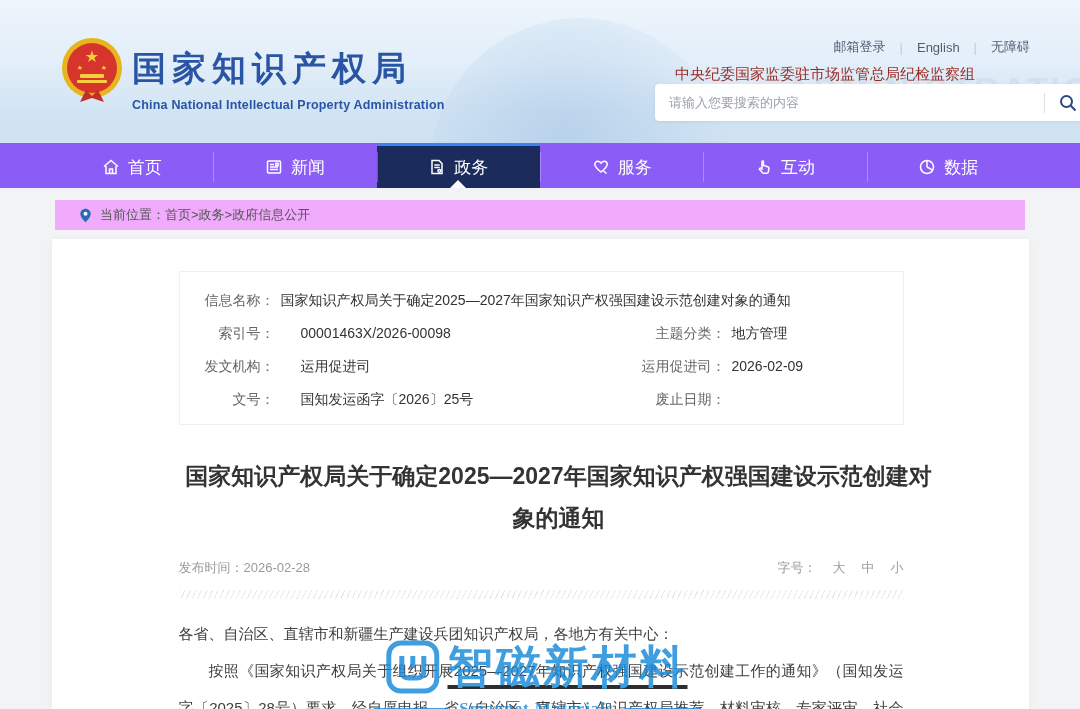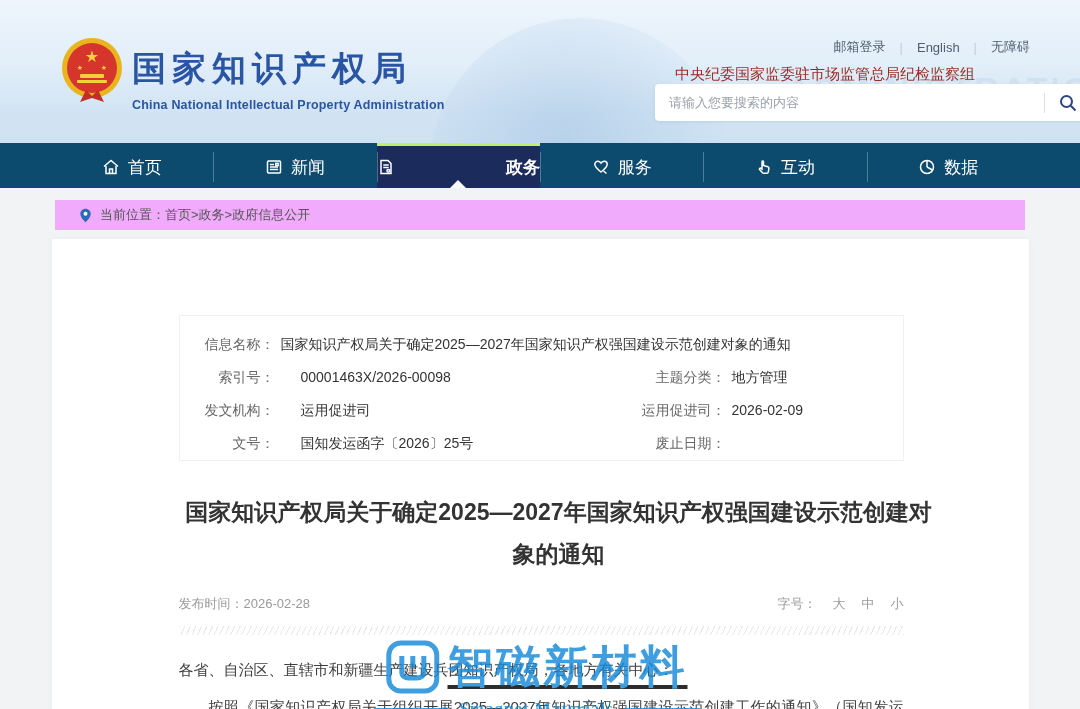--- a/index.html
+++ b/index.html
@@ -26,43 +26,43 @@
   .searchbar { position:absolute; left:655px; top:84px; width:436px; height:37px; background:#fff;
     border-radius:4px; display:flex; align-items:center; box-shadow:0 1px 3px rgba(80,110,150,.12); }
   .searchbar input { flex:1; border:none; outline:none; background:transparent; padding:0 14px;
     font-size:13px; color:#333; font-family:inherit; }
   .searchbar input::placeholder { color:#9aa2ab; }
   .searchbar .divider { width:1px; height:20px; background:#dcdfe3; }
   .search-btn { width:46px; height:100%; border:none; background:transparent; cursor:pointer;
     display:flex; align-items:center; justify-content:center; }
 
   
-  .navbar { height:45px; background:#0c4a6e; display:flex; padding:0 50px; }
+  .navbar { height:45px; background:#8b5cf6; display:flex; padding:0 50px; }
   .nav-item { flex:1; position:relative; display:flex; align-items:center; justify-content:center;
     color:#fff; font-size:17px; cursor:pointer; gap:8px; border-top:3px solid transparent; }
   .nav-item + .nav-item::before { content:""; position:absolute; left:0; top:6px; bottom:6px; width:1px;
     background:rgba(255,255,255,.28); }
-  .nav-item.active { background:#1b2b5c; border-top:3px solid #bef264; font-weight:bold;justify-content:space-between; }
+  .nav-item.active { background:#1b2b5c; border-top:3px solid #3b82f6; font-weight:normal; }
   .nav-item.active::after { content:""; position:absolute; bottom:0; left:50%; transform:translateX(-50%);
     border-left:8px solid transparent; border-right:8px solid transparent; border-bottom:8px solid #fafafa; }
   .nav-item svg { display:block; }
 
   
   .crumb-wrap { padding:12px 0 0 0; }
   .crumb-bar { width:970px; margin:0 auto; background:#f0abfc; height:30px; display:flex; align-items:center;
     padding-left:24px; font-size:13px; color:#555; }
   .crumb-bar .pin { margin-right:8px; display:flex; }
   .crumb-path { cursor:pointer; }
 
   
   .card { position:relative; width:977px; margin:9px auto 0 auto; background:#fff; min-height:470px;
     box-shadow:0 0 8px rgba(0,0,0,.04); padding-top:32px; }
   .inner { width:725px; margin-left:127px; }
 
-  .doc-table { border:1px solid #f0f0f0; padding:12px 0 0 0;margin-top:44px; }
+  .doc-table { border:1px solid #f0f0f0; padding:12px 0 8px 0; }
   .doc-row { display:flex; line-height:33px; font-size:14px; }
   .doc-cell { display:flex; }
   .doc-cell.c1 { width:451px;gap:20px; }
   .doc-cell.c2 { flex:1; }
   .doc-label { width:95px; text-align:right; color:#666; flex-shrink:0; }
   .doc-value { color:#333; padding-left:6px; }
   .doc-row.full .doc-value { width:600px; }
 
   .article-title { margin:30px auto 0 auto; width:760px; text-align:center; font-size:23px; font-weight:bold;
     color:#333; line-height:42px; }

